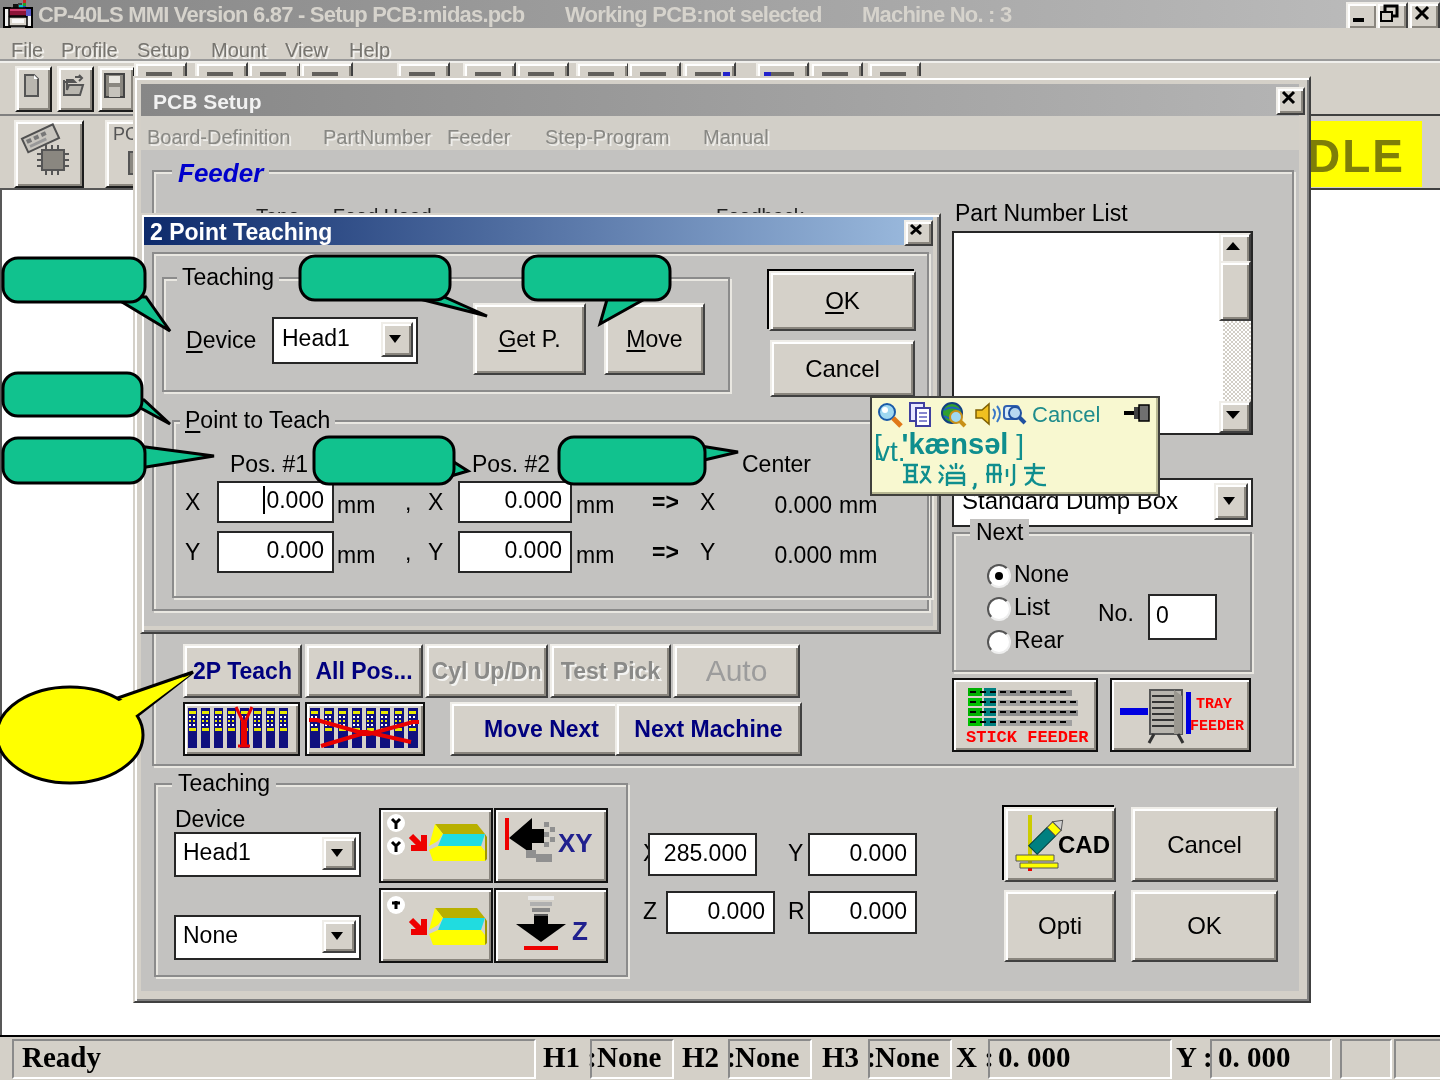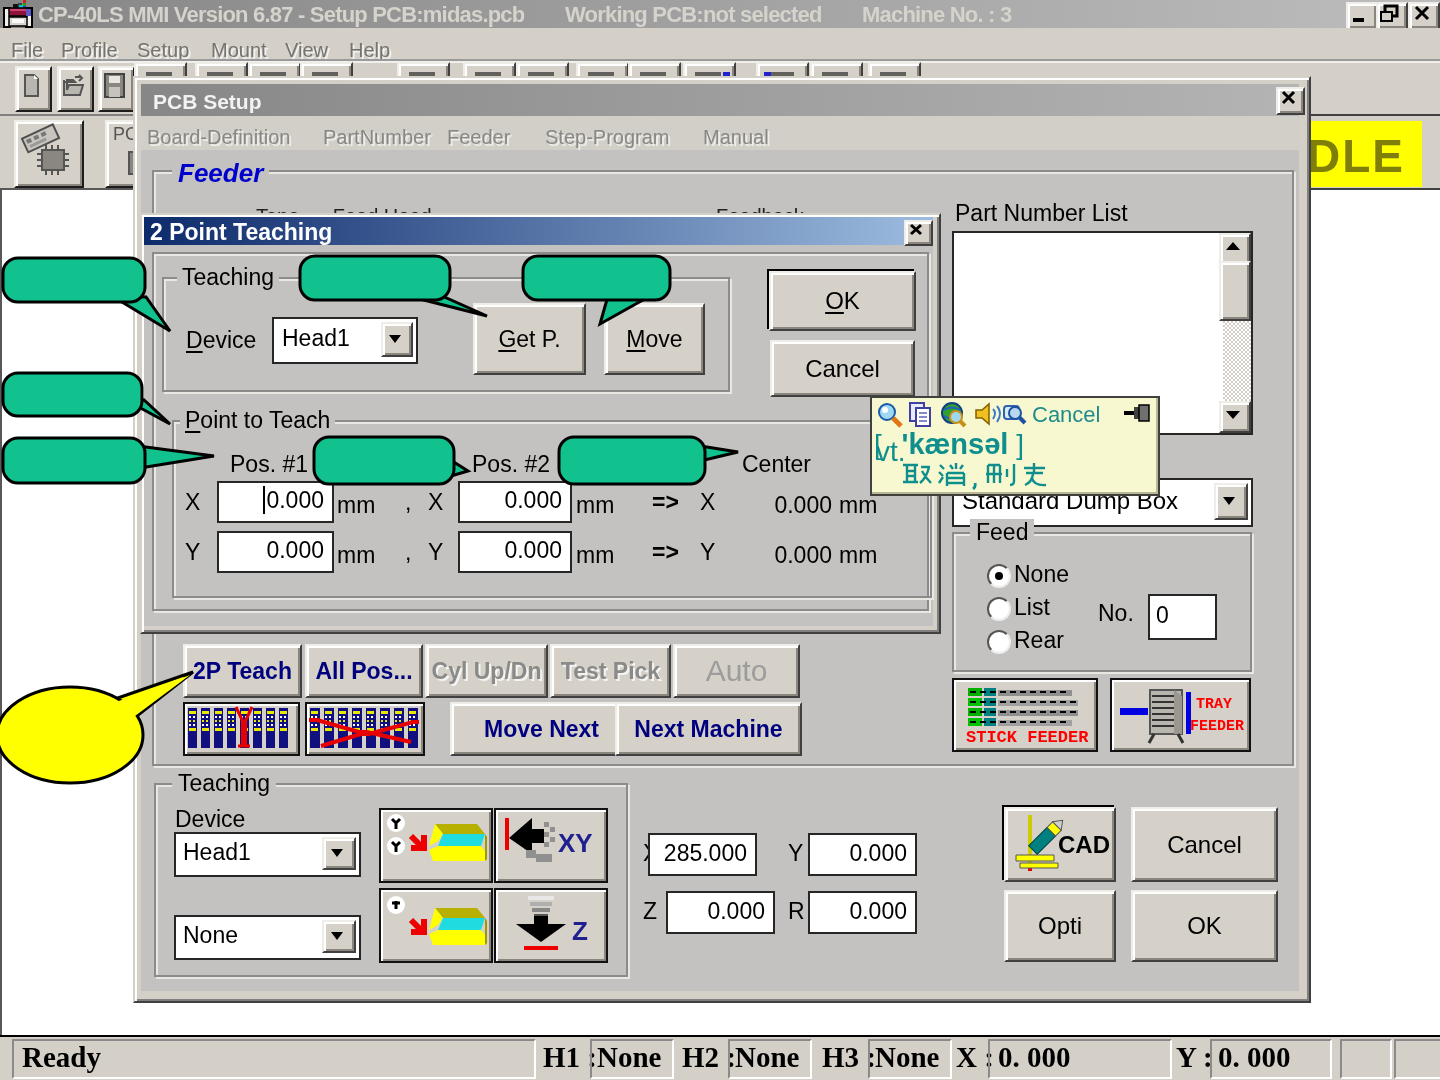--- a/index.html
+++ b/index.html
@@ -227,21 +227,21 @@
 </div>
 
 <div class="fld" style="left:952px;top:478px;width:297px;height:45px;z-index:13;">
  <span style="position:absolute;left:8px;top:7px;font-size:24px;">Standard Dump Box</span>
  <div class="btn" style="right:3px;top:3px;width:30px;height:33px;"><svg width="26" height="29">
         <path d="M7 12 h12 l-6 8 Z" fill="#000"></path>
       </svg></div>
 </div>
 
 <div class="group" style="left:952px;top:532px;width:296px;height:136px;z-index:13;"></div>
-<div class="abs" style="left:970px;top:519px;padding:0 6px;background:#c3c2c0;z-index:14;">Feed</div>
+<div class="abs" style="left:970px;top:519px;padding:0 6px;background:#c3c2c0;z-index:14;">Next</div>
 <div class="abs" style="left:987px;top:564px;width:20px;height:20px;border-radius:50%;background:#fff;border:2px solid;border-color:#555 #eee #eee #555;z-index:14;"></div>
 <div class="abs" style="left:995px;top:572px;width:8px;height:8px;border-radius:50%;background:#000;z-index:15;"></div>
 <div class="abs" style="left:1014px;top:561px;z-index:14;">None</div>
 <div class="abs" style="left:987px;top:597px;width:20px;height:20px;border-radius:50%;background:#fff;border:2px solid;border-color:#555 #eee #eee #555;z-index:14;"></div>
 <div class="abs" style="left:1014px;top:594px;z-index:14;">List</div>
 <div class="abs" style="left:987px;top:630px;width:20px;height:20px;border-radius:50%;background:#fff;border:2px solid;border-color:#555 #eee #eee #555;z-index:14;"></div>
 <div class="abs" style="left:1014px;top:627px;z-index:14;">Rear</div>
 <div class="abs" style="left:1098px;top:600px;z-index:14;">No.</div>
 <div class="fld" style="left:1148px;top:594px;width:65px;height:42px;z-index:14;">
     <span style="position:absolute;left:6px;top:6px;">0</span>

